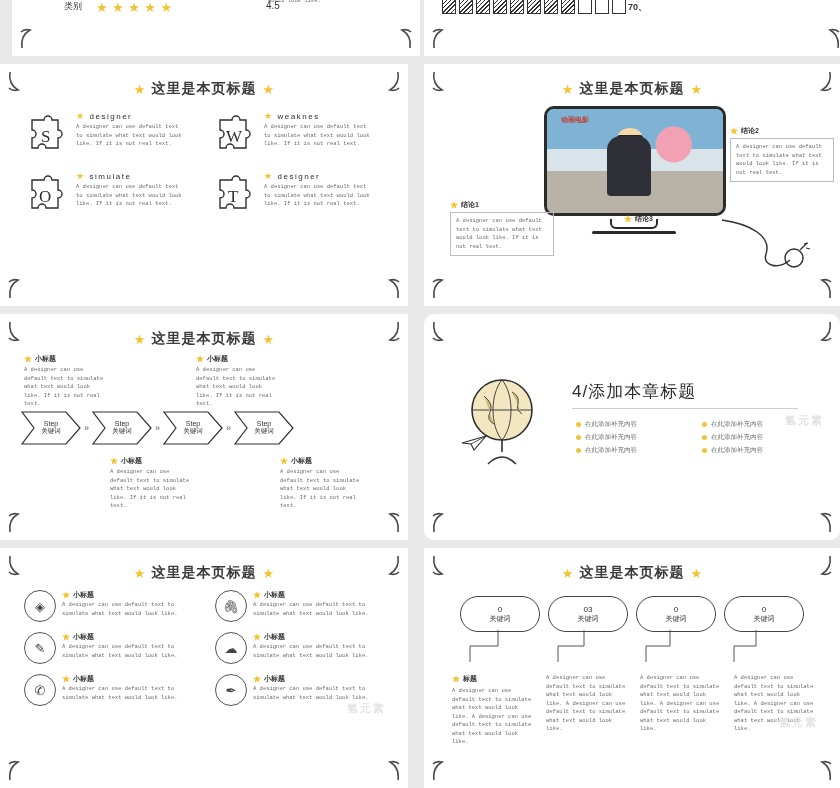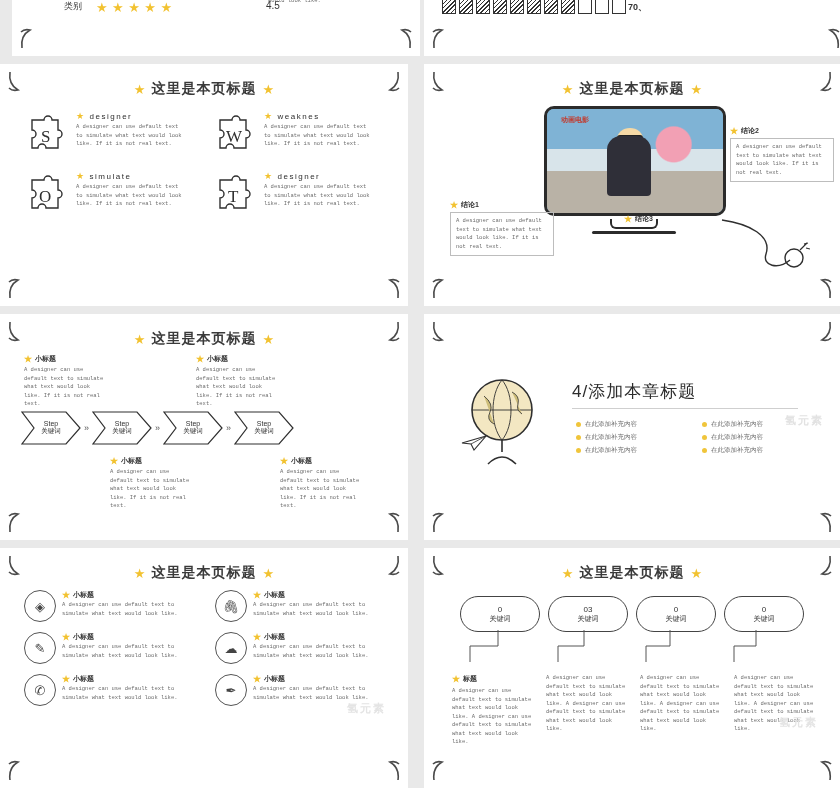--- a/index.html
+++ b/index.html
@@ -101,21 +101,21 @@
     background: repeating-linear-gradient(135deg,#333 0 1px,#fff 1px 3px);
   }
   #s2 .bar.empty { background: #fff; }
   #s2 .pct { position: absolute; left: 204px; top: 1px; font-size: 9px; color:#333; }
   #s2 .txt { position: absolute; left: 260px; top: -16px; width: 100px; }
 
   
   #s3 { left: 0;   top: 64px;  width: 408px; height: 242px; }
   #s4 { left: 424px; top: 64px; width: 416px; height: 242px; }
   #s5 { left: 0;   top: 314px; width: 408px; height: 226px; }
-  #s6 { left: 424px; top: 314px; width: 416px; height: 226px; }
+  #s6 { left: 424px; top: 314px; width: 416px; height: 226px; border-radius: 10px; }
   #s7 { left: 0;   top: 548px; width: 408px; height: 240px; }
   #s8 { left: 424px; top: 548px; width: 416px; height: 240px; }
 
   
   .swot-grid {
     position: absolute; left: 26px; top: 48px;
     width: 356px;
     display: grid;
     grid-template-columns: 1fr 1fr;
     row-gap: 16px;

